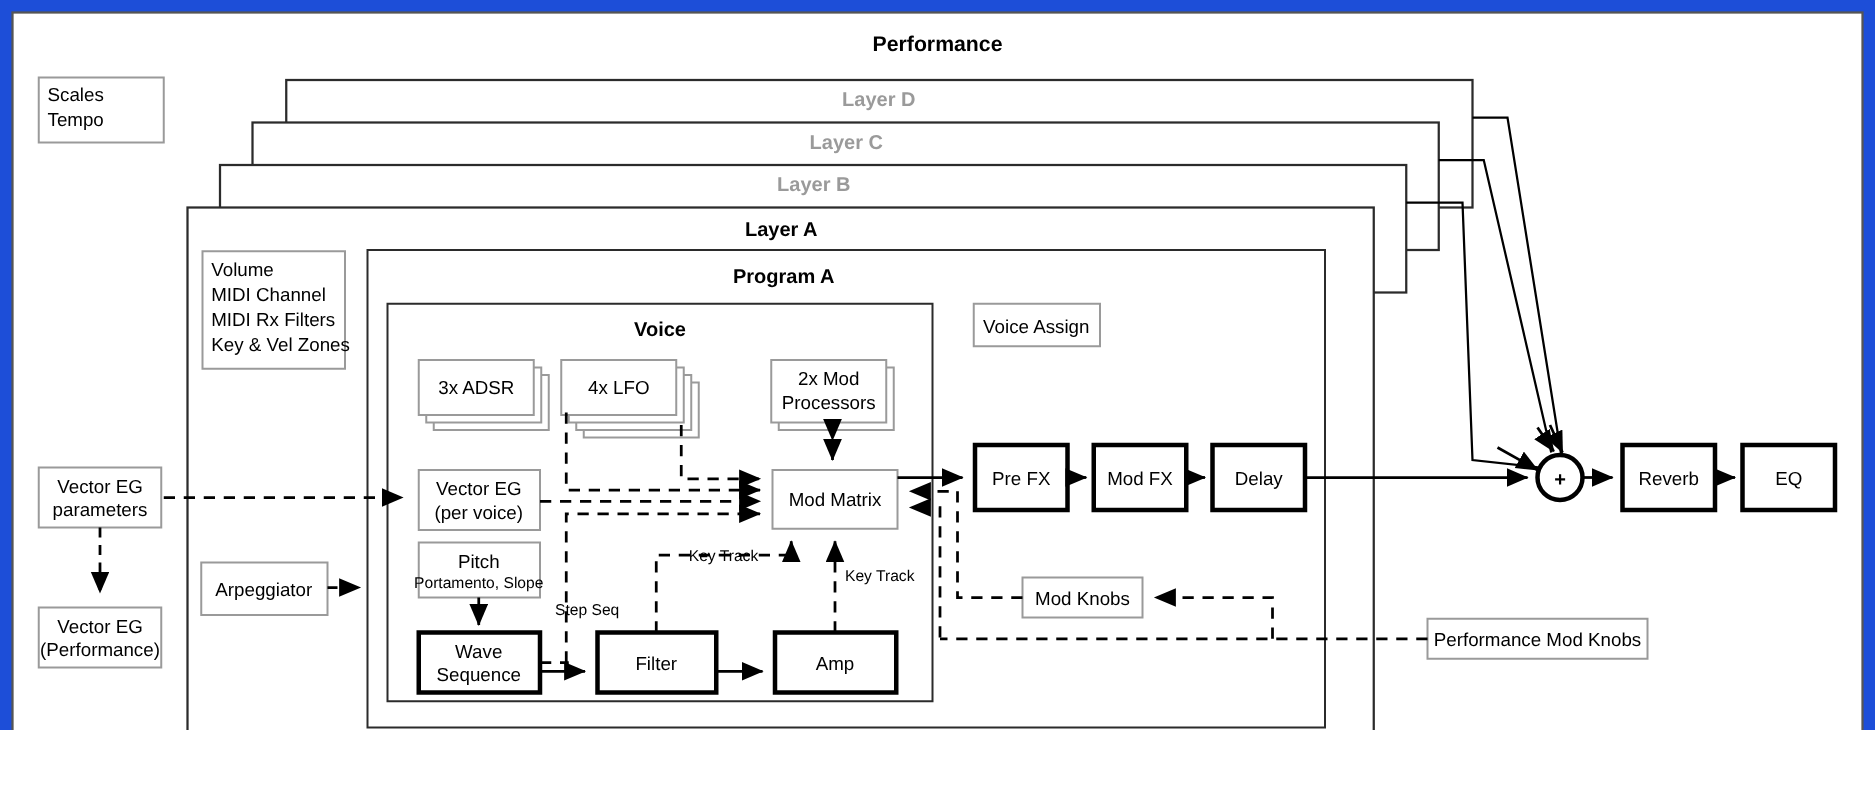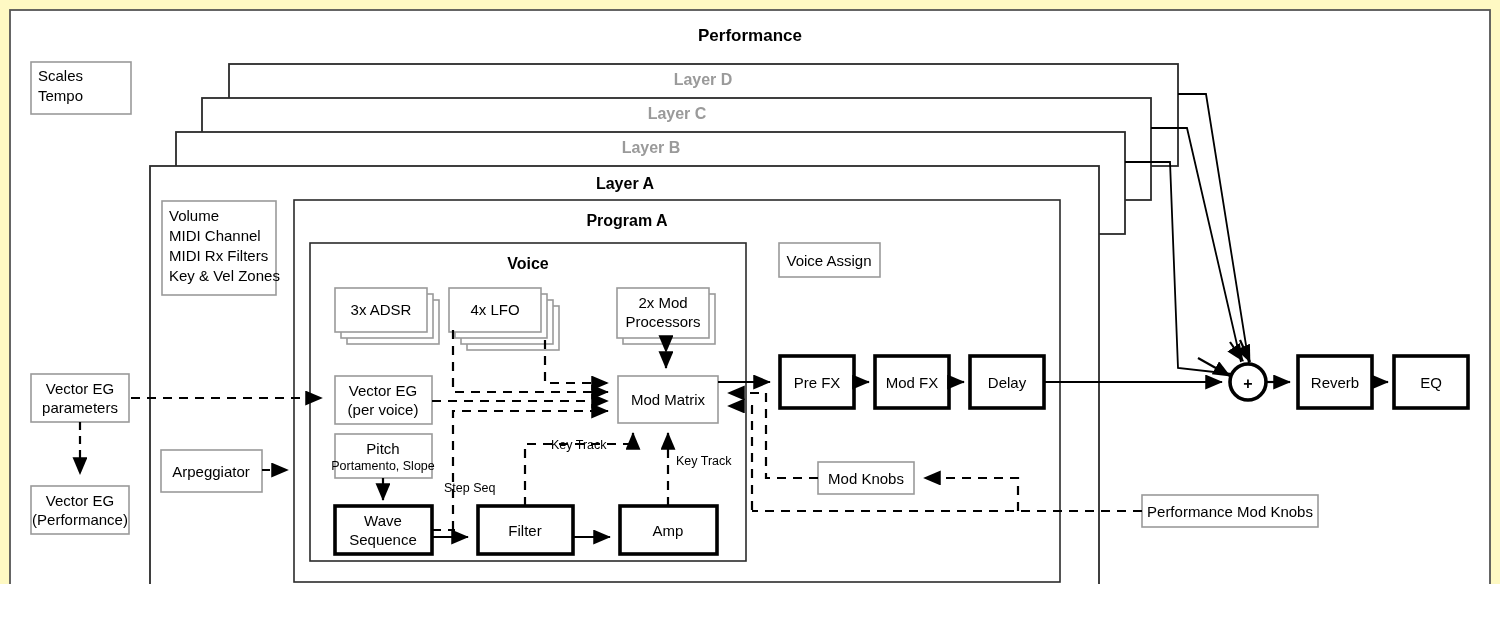--- a/index.html
+++ b/index.html
@@ -1,17 +1,17 @@
 <!DOCTYPE html>
 <html><head>
 <meta charset="utf-8">
 <style>
   html,body{margin:0;padding:0;background:#ffffff;}
   body{font-family:"Liberation Sans", sans-serif;}
-  #stage{position:relative;width:1500px;height:584px;background:#fef9c3;overflow:hidden;}
+  #stage{position:relative;width:1500px;height:584px;background:#1d4ed8;overflow:hidden;}
   svg{position:absolute;left:0;top:0;width:1500px;height:630px;}
   text{font-family:"Liberation Sans", sans-serif;fill:#000;}
   .lbl{font-size:15px;}
   .lbl-sm{font-size:12.5px;}
   .lbl-bold{font-size:16px;font-weight:bold;}
   .title{font-size:17px;font-weight:bold;}
   .ghost{font-size:16px;font-weight:bold;fill:#9a9a9a;}
   .box-thin{fill:#ffffff;stroke:#9a9a9a;stroke-width:1.6;}
   .box-mid{fill:#ffffff;stroke:#2b2b2b;stroke-width:1.6;}
   .box-heavy{fill:#ffffff;stroke:#000000;stroke-width:3.6;}

